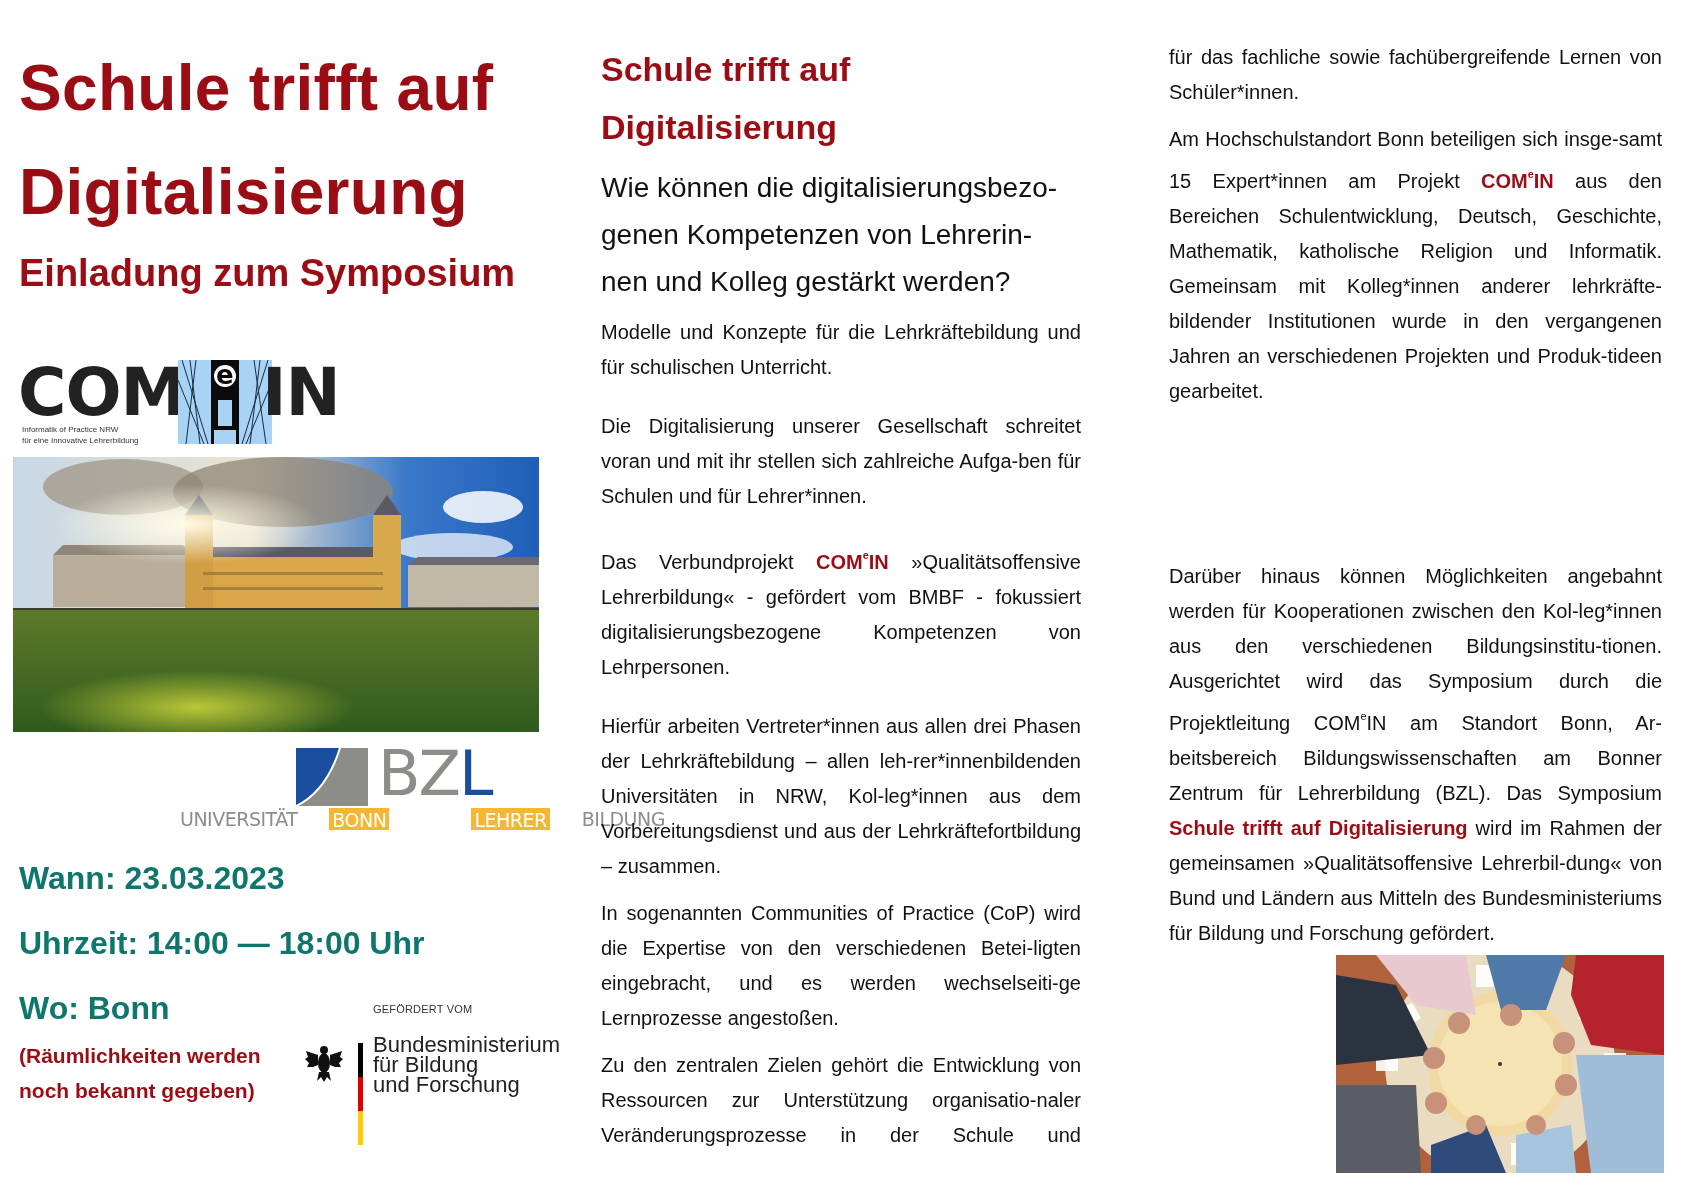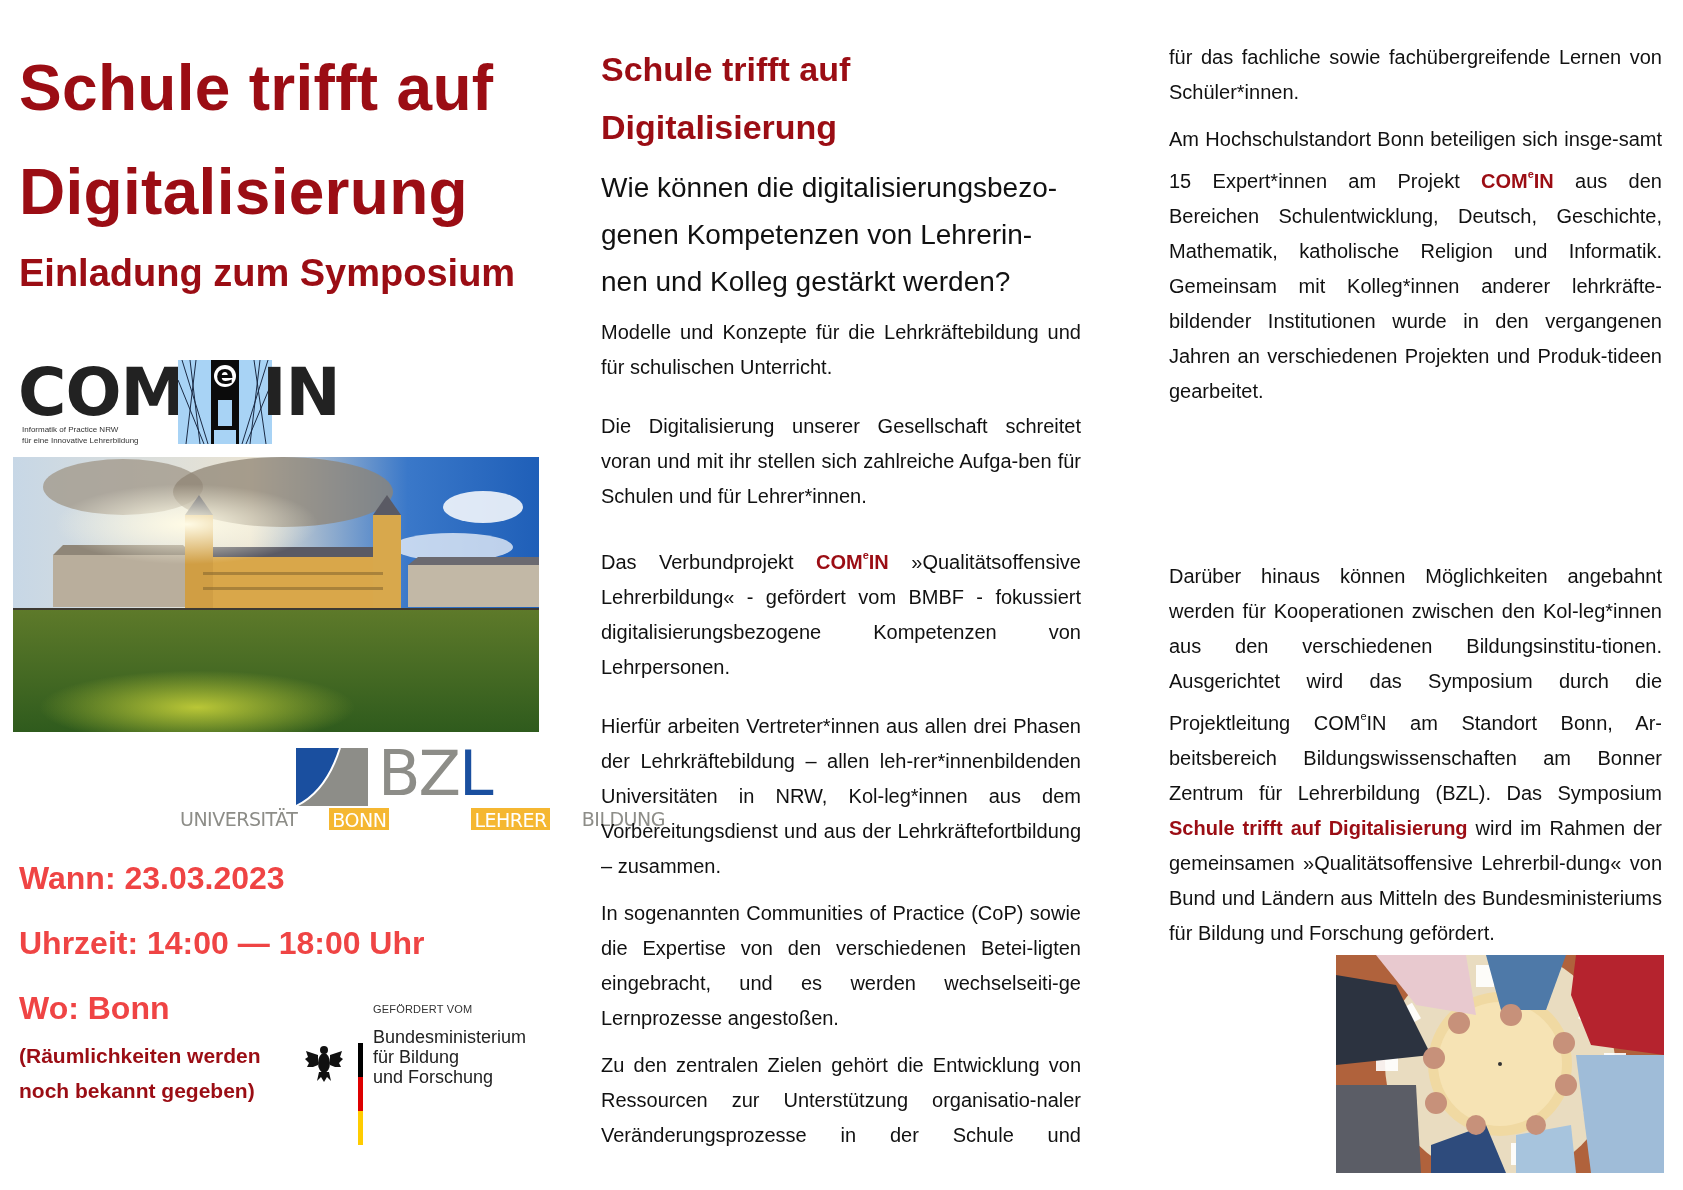--- a/index.html
+++ b/index.html
@@ -23,32 +23,32 @@
   .univ-photo svg { display: block; }
 
   .bzl-logo { position: absolute; left: 180px; top: 748px; width: 350px; height: 82px; }
   .bzl-mark { position: absolute; left: 116px; top: 0; width: 72px; height: 58px; }
   .bzl-letters { position: absolute; left: 198px; top: -6px; font-size: 62px; line-height: 64px; font-family: "DejaVu Sans", sans-serif; color: #8d8d88; letter-spacing: -2px; }
   .bzl-letters .l { color: #1a4f9f; }
   .bzl-row { position: absolute; top: 60px; left: 0; height: 22px; display: flex; align-items: center; font-size: 19px; color: #8d8d88; font-family: "DejaVu Sans", sans-serif; letter-spacing: -0.5px; white-space: nowrap; gap: 32px; }
   .bzl-yellow { background: #f5b731; color: #fff; padding: 1px 3px; height: 22px; line-height: 22px; }
   .bzl-gap { width: 18px; }
 
-  .when { position: absolute; left: 19px; font-weight: bold; font-size: 32px; color: #ef4444; }
+  .when { position: absolute; left: 19px; font-weight: bold; font-size: 32px; color: #0f766e; }
   .when1 { top: 860px; }
   .when2 { top: 925px; }
   .when3 { top: 990px; }
   .rooms { position: absolute; left: 19px; top: 1038px; font-weight: bold; font-size: 21px; line-height: 35px; color: #9b0d14; }
 
   .bmbf { position: absolute; left: 305px; top: 1003px; width: 240px; height: 150px; }
   .bmbf-label { position: absolute; left: 68px; top: 0; font-size: 11px; color: #333; letter-spacing: 0.2px; }
   .bmbf-eagle { position: absolute; left: 0; top: 40px; width: 38px; height: 40px; }
   .bmbf-flag { position: absolute; left: 53px; top: 40px; width: 5px; height: 102px; }
   .bmbf-flag div { height: 34px; }
-  .bmbf-name { position: absolute; left: 68px; top: 24px; font-size: 18px; line-height: 20px; color: #222; }
+  .bmbf-name { position: absolute; left: 68px; top: 32px; font-size: 22px; line-height: 20px; color: #222; }
 
   
   .col { position: absolute; font-size: 20px; line-height: 35px; color: #111; text-align: justify; }
   .col p { margin-bottom: 24px; }
   .col .tight { margin-bottom: 12px; }
   .col2 { left: 601px; top: 40px; width: 480px; }
   .col3 { left: 1169px; top: 40px; width: 493px; }
   .col2-title { font-weight: bold; font-size: 34px; line-height: 58px; color: #9b0d14; text-align: left; margin-bottom: 8px; }
   .col2-question { font-size: 28px; line-height: 47px; text-align: left; margin-bottom: 10px; }
   .comein-inline { font-weight: bold; color: #9b0d14; }
@@ -201,21 +201,21 @@
   </div>
   <div class="col2-question">
     <div>Wie können die digitalisierungsbezo-</div>
     <div>genen Kompetenzen von Lehrerin-</div>
     <div>nen und Kolleg gestärkt werden?</div>
   </div>
   <p>Modelle und Konzepte für die Lehrkräftebildung und für schulischen Unterricht.</p>
   <p>Die Digitalisierung unserer Gesellschaft schreitet voran und mit ihr stellen sich zahlreiche Aufga-ben für Schulen und für Lehrer*innen.</p>
   <p><span>Das Verbundprojekt </span><span class="comein-inline"><span>COM</span><span class="sup">e</span><span>IN</span></span><span> »Qualitätsoffensive Lehrerbildung« - gefördert vom BMBF - fokussiert digitalisierungsbezogene Kompetenzen von Lehrpersonen.</span></p>
   <p class="tight">Hierfür arbeiten Vertreter*innen aus allen drei Phasen der Lehrkräftebildung – allen leh-rer*innenbildenden Universitäten in NRW, Kol-leg*innen aus dem Vorbereitungsdienst und aus der Lehrkräftefortbildung – zusammen.</p>
-  <p class="tight">In sogenannten Communities of Practice (CoP) sowie die Expertise von den verschiedenen Betei-ligten eingebracht, und es werden wechselseiti-ge Lernprozesse angestoßen.</p>
+  <p class="tight">In sogenannten Communities of Practice (CoP) wird die Expertise von den verschiedenen Betei-ligten eingebracht, und es werden wechselseiti-ge Lernprozesse angestoßen.</p>
   <p class="tight lastline">Zu den zentralen Zielen gehört die Entwicklung von Ressourcen zur Unterstützung organisatio-naler Veränderungsprozesse in der Schule und</p>
 </div>
 
 <div class="col col3">
   <p class="tight">für das fachliche sowie fachübergreifende Lernen von Schüler*innen.</p>
   <p><span>Am Hochschulstandort Bonn beteiligen sich insge-samt 15 Expert*innen am Projekt </span><span class="comein-inline"><span>COM</span><span class="sup">e</span><span>IN</span></span><span> aus den Bereichen Schulentwicklung, Deutsch, Geschichte, Mathematik, katholische Religion und Informatik. Gemeinsam mit Kolleg*innen anderer lehrkräfte-bildender Institutionen wurde in den vergangenen Jahren an verschiedenen Projekten und Produk-tideen gearbeitet.</span></p>
   <p style="width:255px;"></p>
 </div>
 <div class="col" style="left:1169px; top:559px; width:493px;">
   <p><span>Darüber hinaus können Möglichkeiten angebahnt werden für Kooperationen zwischen den Kol-leg*innen aus den verschiedenen Bildungsinstitu-tionen. Ausgerichtet wird das Symposium durch die Projektleitung COM</span><span class="sup">e</span><span>IN am Standort Bonn, Ar-beitsbereich Bildungswissenschaften am Bonner Zentrum für Lehrerbildung (BZL). Das Symposium </span><span class="hl">Schule trifft auf Digitalisierung</span><span> wird im Rahmen der gemeinsamen »Qualitätsoffensive Lehrerbil-dung« von Bund und Ländern aus Mitteln des Bundesministeriums für Bildung und Forschung gefördert.</span></p>

